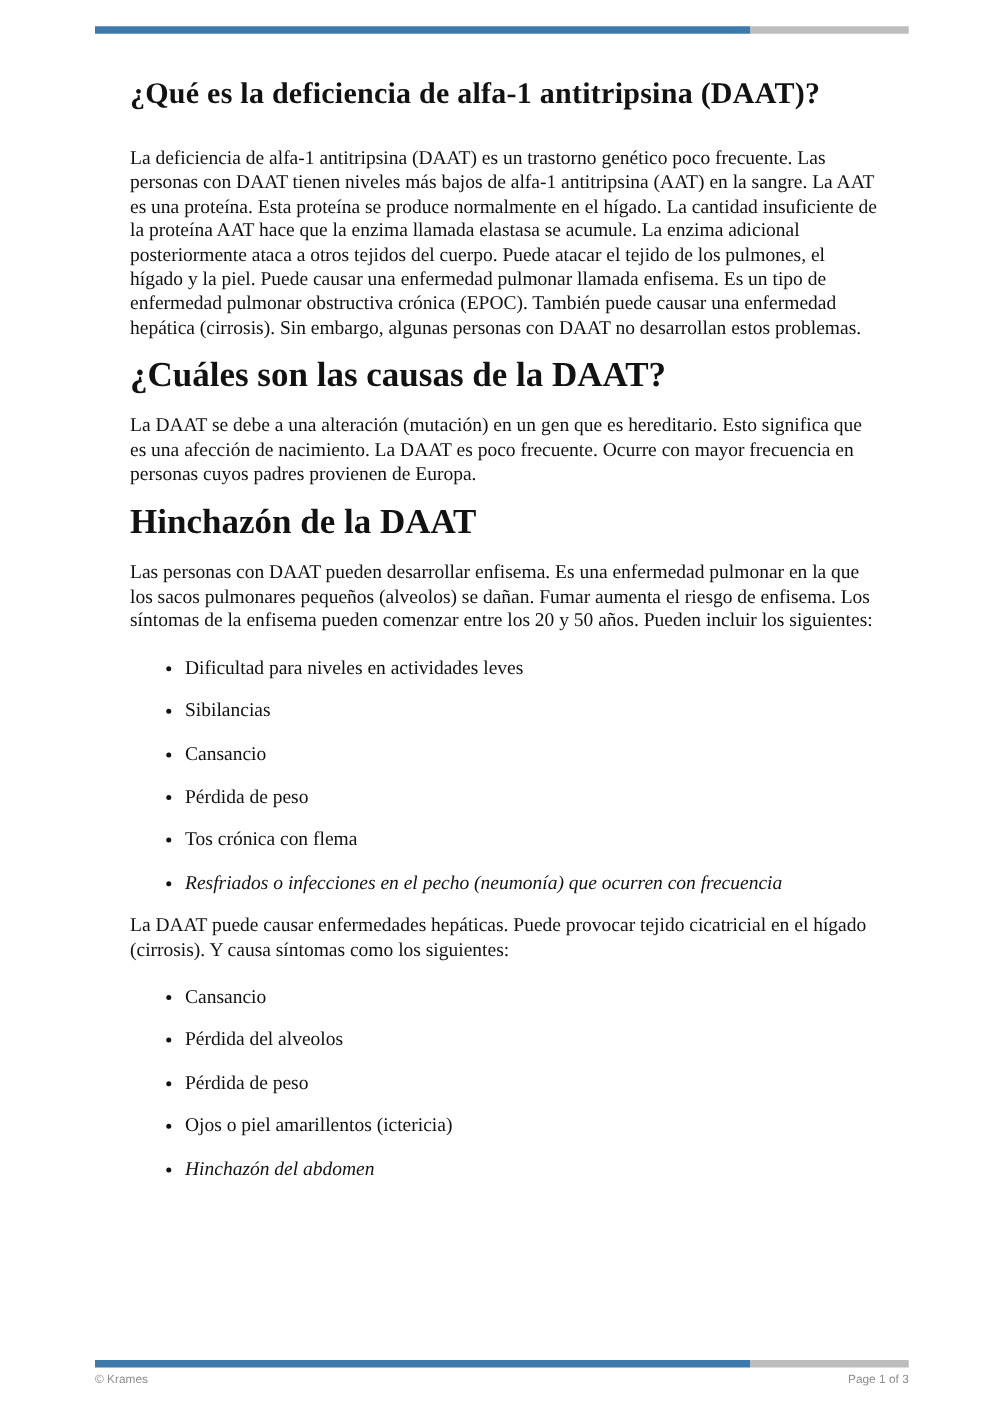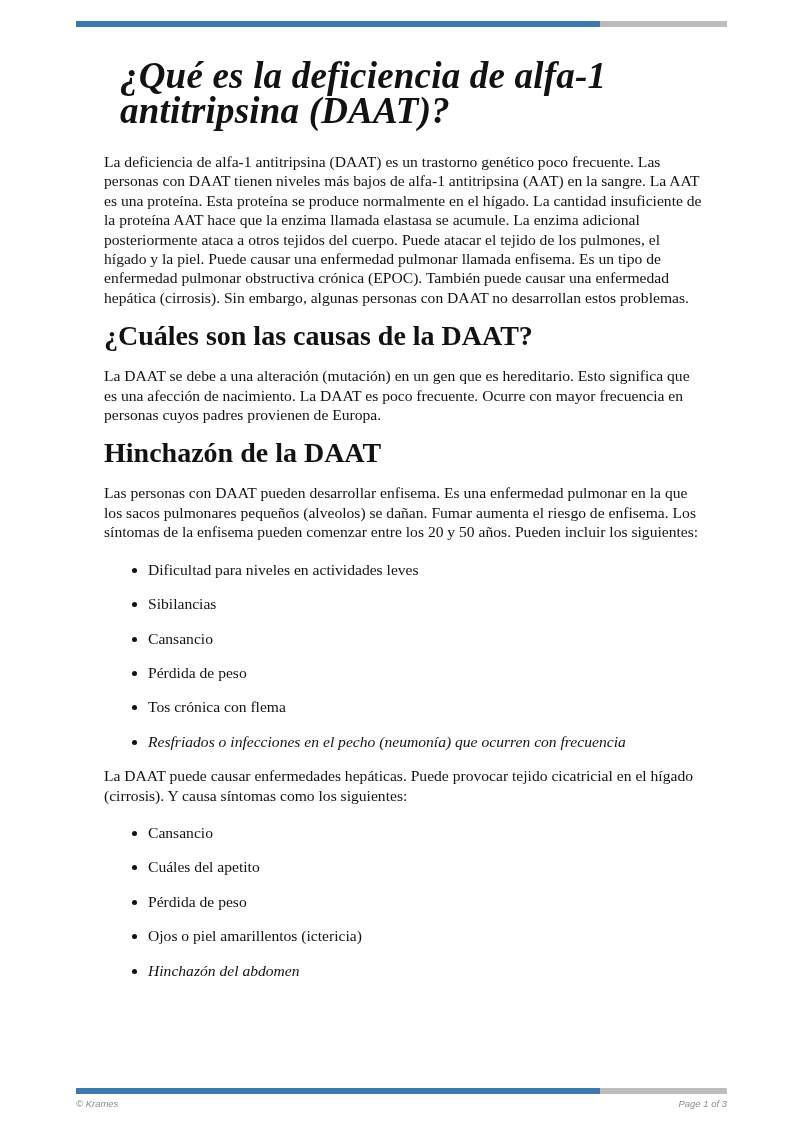--- a/index.html
+++ b/index.html
@@ -31,26 +31,25 @@
   .content {
     position: absolute;
     left: 104px;
     top: 50px;
     width: 601px;
     font-size: 15.6px;
     line-height: 19.4px;
   }
 
   h1 {
-    font-size: 37px;
+    font-size: 24px;
     line-height: 35px;
     font-weight: bold;
-    margin: 8px 0 24px 16px;
+    margin: 8px 0 24px 0;
     letter-spacing: 0.2px;
-    font-style: italic;
   }
 
   h2 {
     font-size: 28px;
     line-height: 27px;
     font-weight: bold;
     margin: 10px 0 17px 0;
   }
 
   p { margin: 0 0 15px 0; }
@@ -65,21 +64,20 @@
   li:last-child { margin-bottom: 0; font-style: italic; }
 
   .footer-row {
     position: absolute;
     left: 76px;
     width: 651px;
     top: 1098px;
     display: flex;
     justify-content: space-between;
     font-family: "Liberation Sans", sans-serif;
-    font-style: italic;
     font-size: 9.5px;
     color: #8c8c8c;
   }
 </style>
 </head>
 <body>
 
 <div class="page">
 
   <div class="rule rule-top">
@@ -105,21 +103,21 @@
       <li>Cansancio</li>
       <li>Pérdida de peso</li>
       <li>Tos crónica con flema</li>
       <li>Resfriados o infecciones en el pecho (neumonía) que ocurren con frecuencia</li>
     </ul>
 
     <p>La DAAT puede causar enfermedades hepáticas. Puede provocar tejido cicatricial en el hígado (cirrosis). Y causa síntomas como los siguientes:</p>
 
     <ul>
       <li>Cansancio</li>
-      <li>Cuáles del apetito</li>
+      <li>Pérdida del alveolos</li>
       <li>Pérdida de peso</li>
       <li>Ojos o piel amarillentos (ictericia)</li>
       <li>Hinchazón del abdomen</li>
     </ul>
 
   </div>
 
   <div class="rule rule-bottom">
     <div class="seg-blue"></div>
     <div class="seg-gray"></div>

